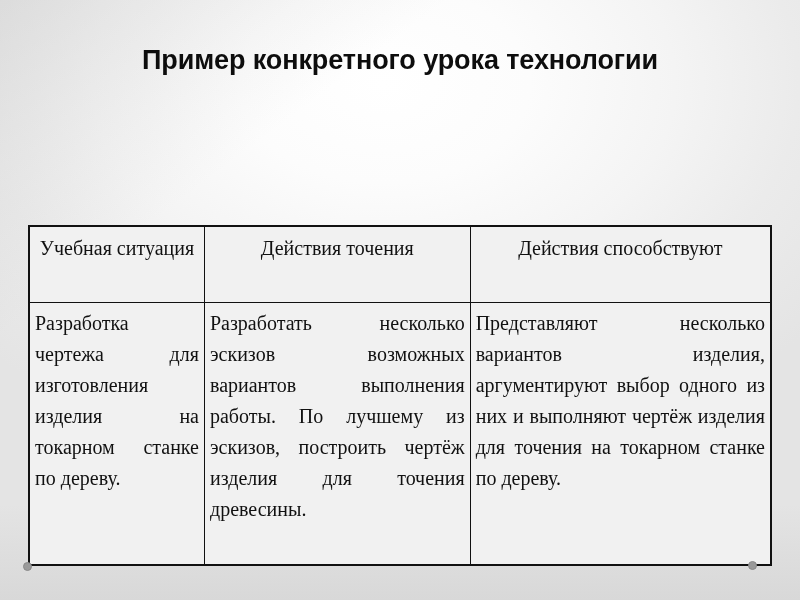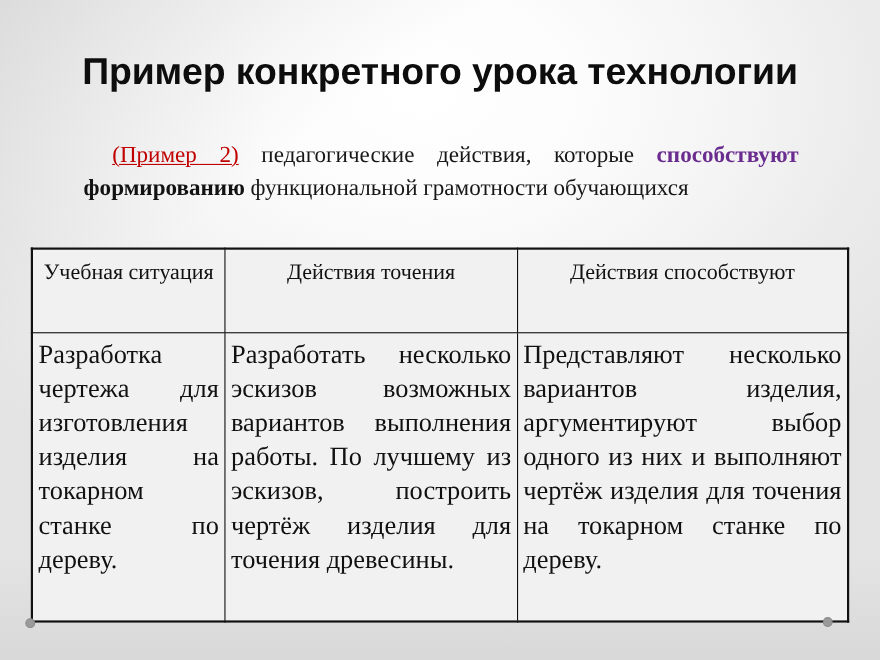--- a/index.html
+++ b/index.html
@@ -45,21 +45,21 @@
 
   
   .slide-title {
     position: absolute;
     left: 0;
     top: 26px;
     width: 800px;
     text-align: center;
     font-family: "Liberation Sans Narrow", "Liberation Sans", "DejaVu Sans", sans-serif;
     font-weight: bold;
-    font-size: 34px;
+    font-size: 27px;
     line-height: 32px;
     letter-spacing: -0.1px;
     color: #0d0d0d;
     white-space: nowrap;
   }
 
   
   .intro {
     position: absolute;
     left: 76px;
@@ -122,21 +122,21 @@
     text-align: center;
     font-size: 20px;
     line-height: 31px;
     padding: 6px 5px 7px 5px;
     height: 62px;
     vertical-align: top;
   }
   table.lesson-table tbody td {
     text-align: justify;
     text-align-last: left;
-    font-size: 24px;
+    font-size: 20px;
     line-height: 31px;
     padding: 5px 5px 4px 5px;
     hyphens: none;
   }
   table.lesson-table tbody td.col-a { text-align: justify; }
 
   
   .handle {
     position: absolute;
     width: 9px;
@@ -150,23 +150,20 @@
   .handle.bottom-left  { left: 23px;  top: 562px; }
   .handle.bottom-right { left: 748px; top: 561px; }
 </style>
 </head>
 <body>
 
 <div class="slide">
 
   <h1 class="slide-title">Пример конкретного урока технологии</h1>
 
-  <p class="intro">
-    <span class="example-tag">(Пример 2)</span><span> педагогические действия, которые </span><span class="accent-purple">способствуют</span><span> </span><span class="accent-bold">формированию</span><span> функциональной грамотности обучающихся</span>
-  </p>
 
   <div class="table-wrap">
     <table class="lesson-table">
       <colgroup>
         <col class="c1">
           <col class="c2">
           <col class="c3">
       </colgroup>
       <thead>
         <tr>

